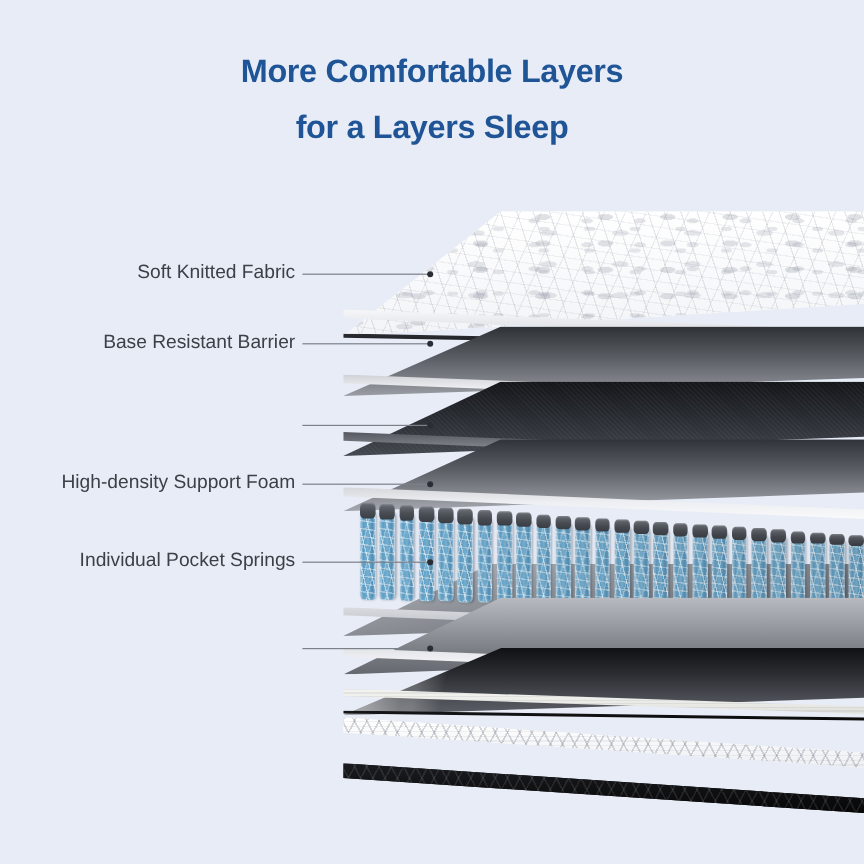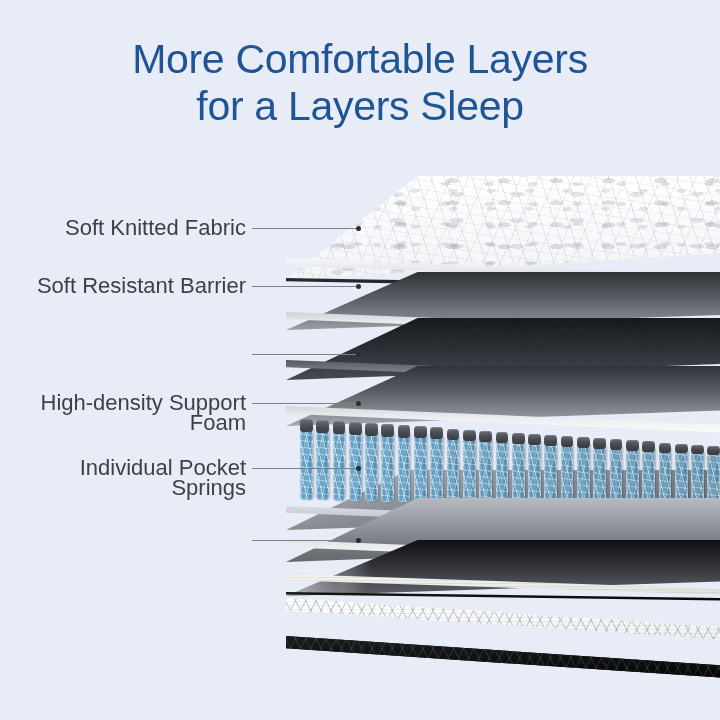--- a/index.html
+++ b/index.html
@@ -14,33 +14,33 @@
   #stage{ position:absolute; inset:0; width:720px; height:720px; overflow:hidden; }
 
   
   #title-block{
     position:absolute; left:0; top:36px; width:720px;
     text-align:center; z-index:60;
   }
   #title-block .tline{
     display:block;
     color:#1f5596;
-    font-size:41px;
-    font-weight:400;
+    font-size:27px;
+    font-weight:700;
     line-height:47px;
     letter-spacing:-0.3px;
   }
 
   
   .label{
     position:absolute;
     right:474px;           
     text-align:right;
     color:#3c4148;
-    font-size:22px;
+    font-size:16px;
     line-height:20px;
     white-space:pre-line;
     z-index:55;
   }
 
   
   .leader{ position:absolute; height:1px; background:#7b8089; z-index:54; }
   .leader::after{
     content:"";
     position:absolute; right:-2px; top:-2px;
@@ -308,21 +308,21 @@
 
   <div class="leader" style="left: 252px; top: 228px; width: 107px; background: rgb(123, 128, 137);"></div>
   <div class="leader" style="left: 252px; top: 286px; width: 107px; background: rgb(123, 128, 137);"></div>
   <div class="leader" style="left: 252px; top: 354px; width: 107px; background: rgb(123, 128, 137);"></div>
   <div class="leader" style="left: 252px; top: 403px; width: 107px; background: rgb(123, 128, 137);"></div>
   <div class="leader" style="left: 252px; top: 468px; width: 107px; background: rgb(123, 128, 137);"></div>
   <div class="leader" style="left: 252px; top: 540px; width: 107px; background: rgb(123, 128, 137);"></div>
 
   <div class="label" style="top: 218px; color: rgb(60, 65, 72);">Soft Knitted Fabric</div>
 
-  <div class="label" style="top: 276px; color: rgb(60, 65, 72);">Soft Resistant Barrier</div>
+  <div class="label" style="top: 276px; color: rgb(60, 65, 72);">Base Resistant Barrier</div>
 
 
   <div class="label" style="top: 393px; color: rgb(60, 65, 72);">High-density Support Foam</div>
 
   <div class="label" style="top: 458px; color: rgb(60, 65, 72);">Individual Pocket Springs</div>
 
 
 </div>
 
 </body></html>

